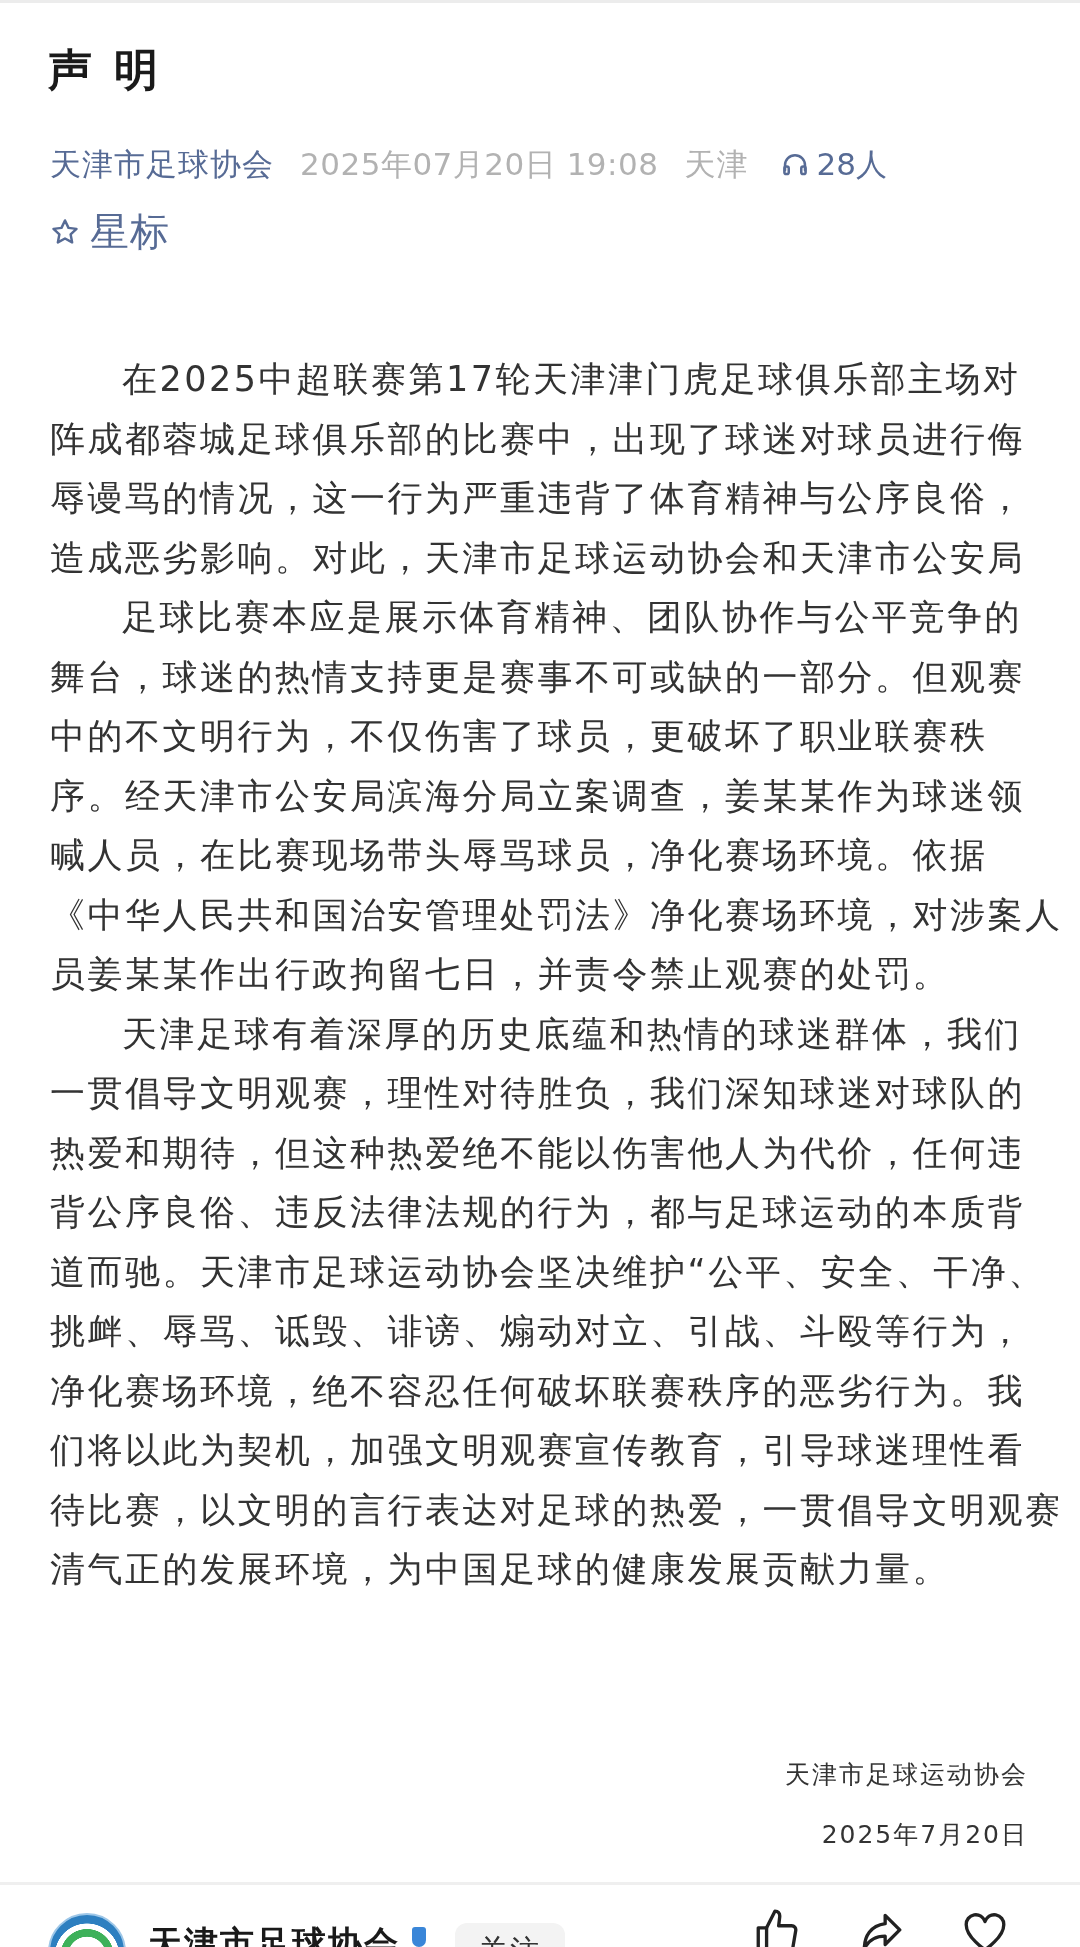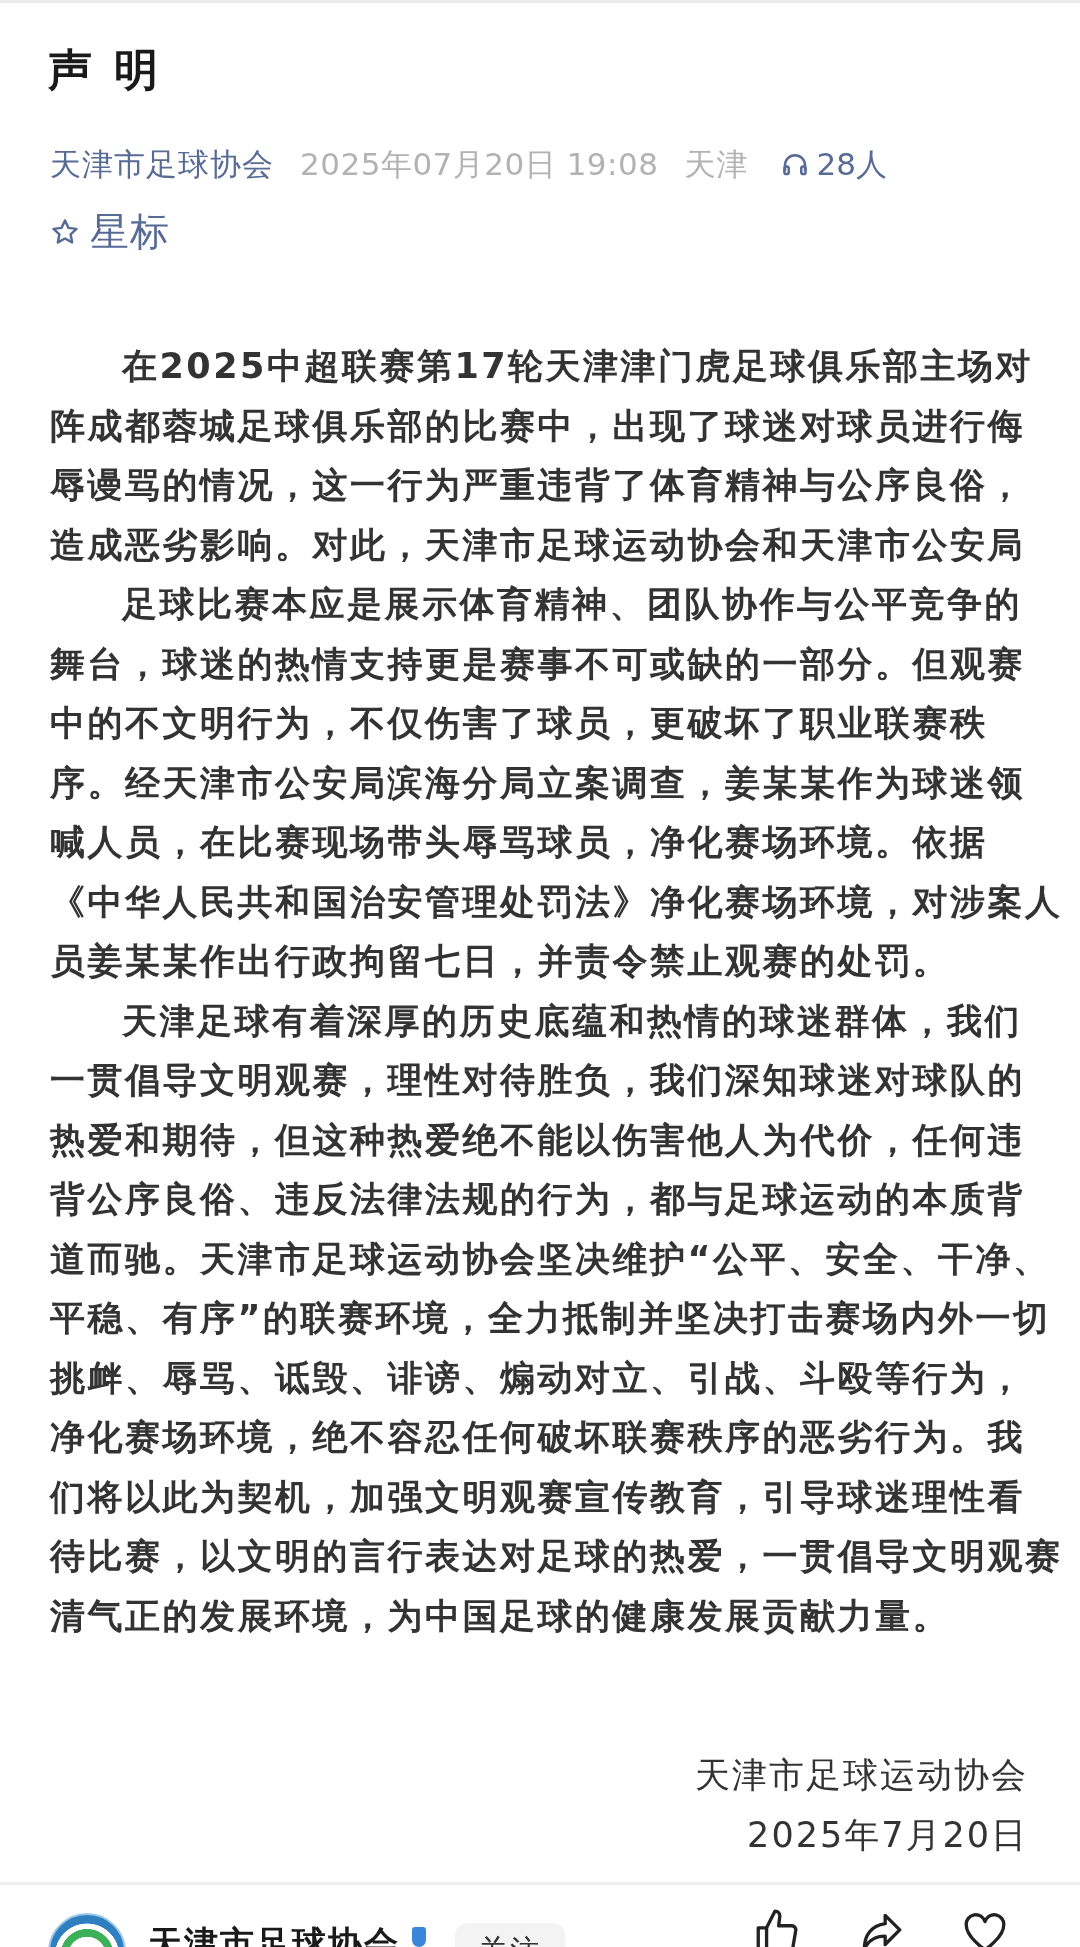--- a/index.html
+++ b/index.html
@@ -24,30 +24,29 @@
   .meta .loc { color: #b2b2b2; margin-left: 26px; letter-spacing: 1px; }
   .meta .listen { color: #576b95; margin-left: 32px; display: flex; align-items: center; }
   .meta .listen svg { margin-right: 6px; }
   .star-row {
     position: absolute; left: 50px; top: 210px; height: 44px;
     display: flex; align-items: center;
     font-size: 39px; color: #576b95; line-height: 44px; letter-spacing: 1px;
   }
   .star-row svg { margin-right: 10px; }
   .body {
-    position: absolute; left: 50px; top: 337px; width: 990px;
+    position: absolute; left: 50px; top: 350px; width: 990px;
     font-size: 35px; color: #333333; line-height: 59.5px;
     letter-spacing: 2.5px;
-    font-weight: bold;
   }
   .line { display: block; height: 59.5px; white-space: nowrap; }
   .line.indent { padding-left: 72px; }
   .signature {
     position: absolute; right: 52px; top: 1745px; text-align: right;
-    font-size: 35px; color: #333333; line-height: 60px; letter-spacing: 2px;
+    font-size: 25px; color: #333333; line-height: 60px; letter-spacing: 2px;
   }
   .sig-line { display: block; white-space: nowrap; }
   .divider { position: absolute; left: 0; top: 1882px; width: 1080px; height: 3px; background: #efefef; }
   .bottom-bar { position: absolute; left: 0; top: 1885px; width: 1080px; height: 62px; }
   .avatar {
     position: absolute; left: 48px; top: 28px; width: 78px; height: 78px; border-radius: 50%;
     background: radial-gradient(circle at 50% 55%, #ffffff 0 34%, #3db15a 35% 48%, #ffffff 49% 58%, #2d7fc0 59% 100%);
     border: 2px solid #9ec7e8; box-sizing: border-box;
   }
   .bar-name {
@@ -104,21 +103,20 @@
     <span class="line">喊人员，在比赛现场带头辱骂球员，净化赛场环境。依据</span>
     <span class="line">《中华人民共和国治安管理处罚法》净化赛场环境，对涉案人</span>
     <span class="line">员姜某某作出行政拘留七日，并责令禁止观赛的处罚。</span>
   </div>
   <div>
     <span class="line indent">天津足球有着深厚的历史底蕴和热情的球迷群体，我们</span>
     <span class="line">一贯倡导文明观赛，理性对待胜负，我们深知球迷对球队的</span>
     <span class="line">热爱和期待，但这种热爱绝不能以伤害他人为代价，任何违</span>
     <span class="line">背公序良俗、违反法律法规的行为，都与足球运动的本质背</span>
     <span class="line">道而驰。天津市足球运动协会坚决维护“公平、安全、干净、</span>
-    <span class="line">平稳、有序”的联赛环境，全力抵制并坚决打击赛场内外一切</span>
     <span class="line">挑衅、辱骂、诋毁、诽谤、煽动对立、引战、斗殴等行为，</span>
     <span class="line">净化赛场环境，绝不容忍任何破坏联赛秩序的恶劣行为。我</span>
     <span class="line">们将以此为契机，加强文明观赛宣传教育，引导球迷理性看</span>
     <span class="line">待比赛，以文明的言行表达对足球的热爱，一贯倡导文明观赛</span>
     <span class="line">清气正的发展环境，为中国足球的健康发展贡献力量。</span>
   </div>
 </div>
 
 <div class="signature">
   <span class="sig-line">天津市足球运动协会</span>

